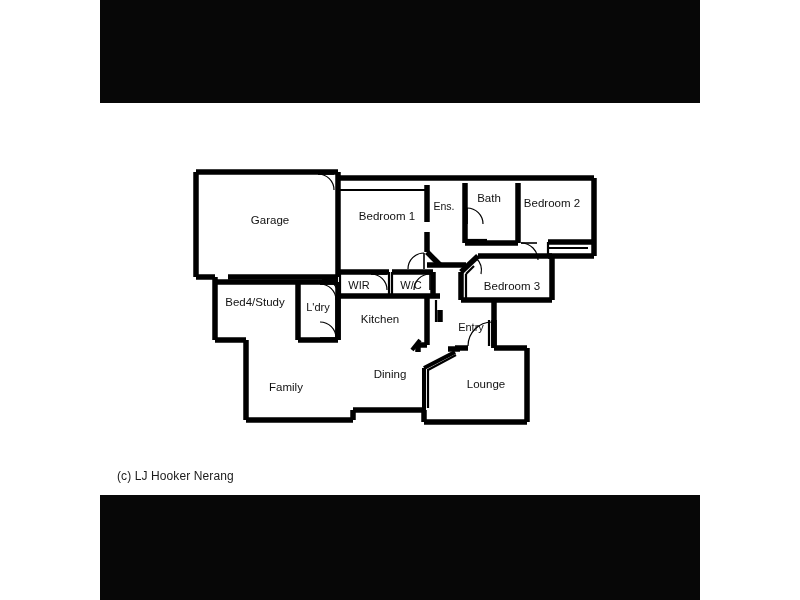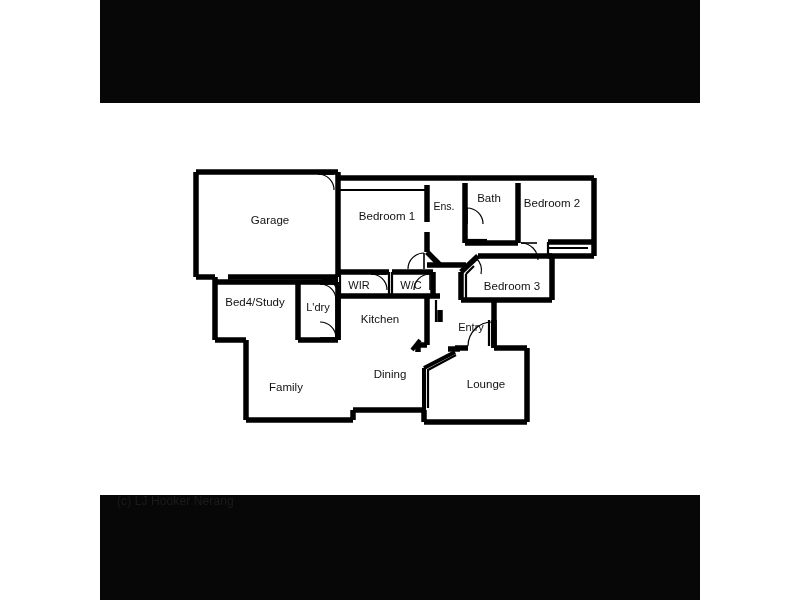--- a/index.html
+++ b/index.html
@@ -48,21 +48,20 @@
   }
   #credit-line {
     position: absolute;
     left: 117px;
     top: 469px;
     font-size: 12px;
     color: #1b1b1b;
     font-family: "Liberation Sans", sans-serif;
     letter-spacing: 0.1px;
     white-space: nowrap;
-    margin-top: 25px;
   }
   .room-label {
     font-family: "Liberation Sans", sans-serif;
     fill: #111111;
     text-anchor: middle;
     dominant-baseline: middle;
   }
   .wall {
     stroke: #000000;
     fill: none;

